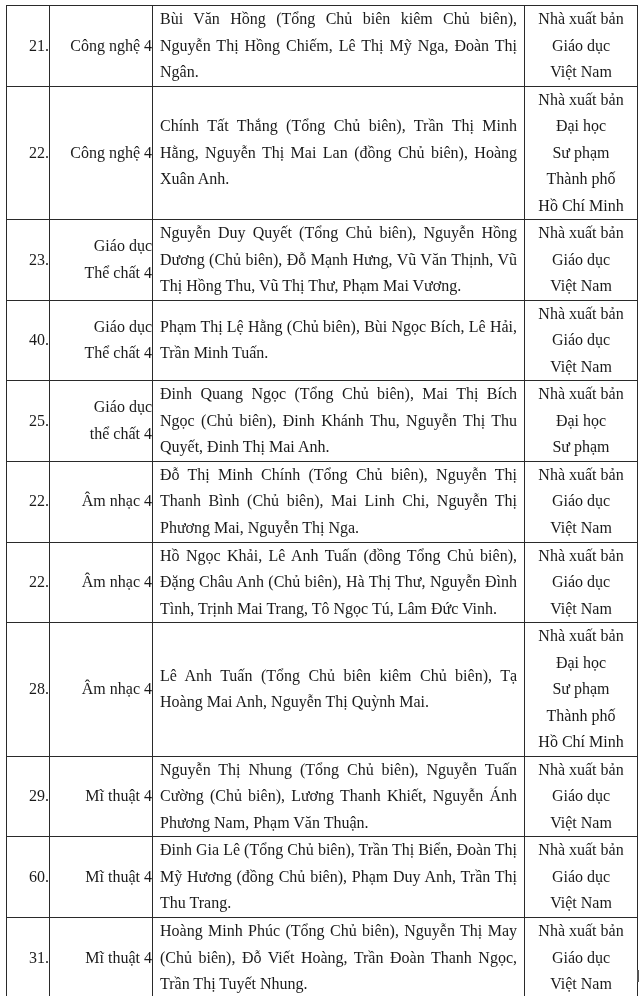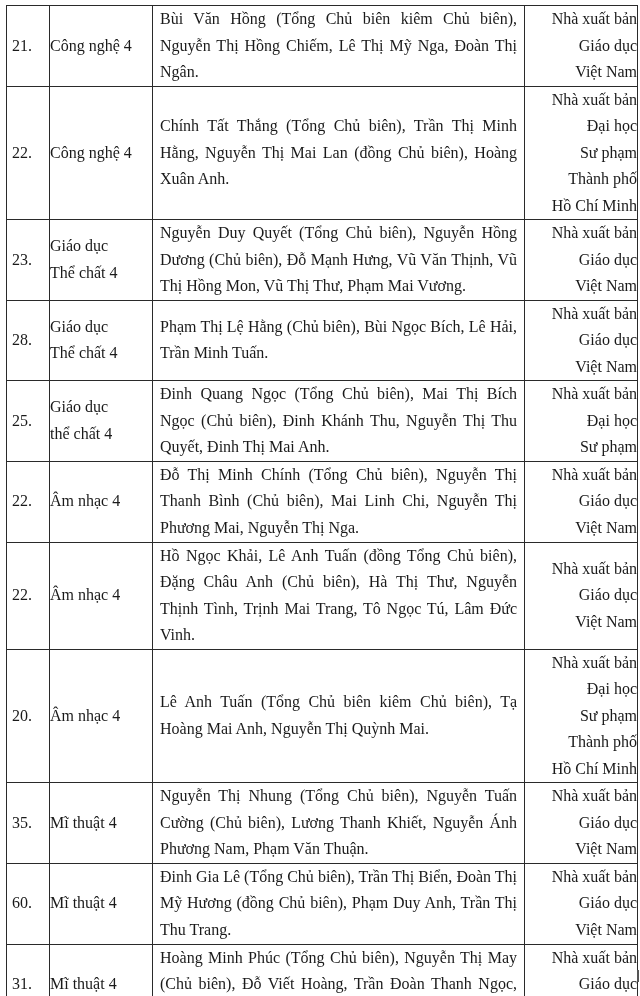--- a/index.html
+++ b/index.html
@@ -29,37 +29,37 @@
       vertical-align: middle;
       font-size: 16px;
       line-height: 26.5px;
     }
     col.c-no { width: 43px; }
     col.c-title { width: 103px; }
     col.c-authors { width: 372px; }
     col.c-pub { width: 113px; }
 
     td.no {
-      text-align: left;
+      text-align: right;
       padding-left: 5px !important;
       margin-left: 32px;
     }
     td.title {
-      text-align: left;
+      text-align: right;
       font-size: 15.5px;
     }
     td.authors {
       text-align: justify;
       text-align-last: left;
       padding: 0 7px 0 7px !important;
       font-size: 16.2px;
       margin-left: 16px;
     }
     td.pub {
-      text-align: right;
+      text-align: center;
       font-size: 16px;
     }
     .pub-line { display: block; }
     .title-line { display: block; }
     tr.h79 { height: 79px; }
     tr.h81 { height: 81px; }
     tr.h131 { height: 131px; }
     tr.h132 { height: 132px; }
     .stray-mark {
       position: absolute;
@@ -109,30 +109,30 @@
         <span class="pub-line">Hồ Chí Minh</span>
       </td>
     </tr>
 
     <tr class="h79">
       <td class="no">23.</td>
       <td class="title">
         <span class="title-line">Giáo dục</span>
         <span class="title-line">Thể chất 4</span>
       </td>
-      <td class="authors">Nguyễn Duy Quyết (Tổng Chủ biên), Nguyễn Hồng Dương (Chủ biên), Đỗ Mạnh Hưng, Vũ Văn Thịnh, Vũ Thị Hồng Mon, Vũ Thị Thư, Phạm Mai Vương.</td>
-      <td class="pub">
-        <span class="pub-line">Nhà xuất bản</span>
-        <span class="pub-line">Giáo dục</span>
-        <span class="pub-line">Việt Nam</span>
-      </td>
-    </tr>
-
-    <tr class="h79">
-      <td class="no">28.</td>
+      <td class="authors">Nguyễn Duy Quyết (Tổng Chủ biên), Nguyễn Hồng Dương (Chủ biên), Đỗ Mạnh Hưng, Vũ Văn Thịnh, Vũ Thị Hồng Thu, Vũ Thị Thư, Phạm Mai Vương.</td>
+      <td class="pub">
+        <span class="pub-line">Nhà xuất bản</span>
+        <span class="pub-line">Giáo dục</span>
+        <span class="pub-line">Việt Nam</span>
+      </td>
+    </tr>
+
+    <tr class="h79">
+      <td class="no">40.</td>
       <td class="title">
         <span class="title-line">Giáo dục</span>
         <span class="title-line">Thể chất 4</span>
       </td>
       <td class="authors">Phạm Thị Lệ Hằng (Chủ biên), Bùi Ngọc Bích, Lê Hải, Trần Minh Tuấn.</td>
       <td class="pub">
         <span class="pub-line">Nhà xuất bản</span>
         <span class="pub-line">Giáo dục</span>
         <span class="pub-line">Việt Nam</span>
       </td>
@@ -163,45 +163,45 @@
         <span class="pub-line">Giáo dục</span>
         <span class="pub-line">Việt Nam</span>
       </td>
     </tr>
 
     <tr class="h79">
       <td class="no">22.</td>
       <td class="title">
         <span class="title-line">Âm nhạc 4</span>
       </td>
-      <td class="authors">Hồ Ngọc Khải, Lê Anh Tuấn (đồng Tổng Chủ biên), Đặng Châu Anh (Chủ biên), Hà Thị Thư, Nguyễn Thịnh Tình, Trịnh Mai Trang, Tô Ngọc Tú, Lâm Đức Vinh.</td>
+      <td class="authors">Hồ Ngọc Khải, Lê Anh Tuấn (đồng Tổng Chủ biên), Đặng Châu Anh (Chủ biên), Hà Thị Thư, Nguyễn Đình Tình, Trịnh Mai Trang, Tô Ngọc Tú, Lâm Đức Vinh.</td>
       <td class="pub">
         <span class="pub-line">Nhà xuất bản</span>
         <span class="pub-line">Giáo dục</span>
         <span class="pub-line">Việt Nam</span>
       </td>
     </tr>
 
     <tr class="h132">
-      <td class="no">20.</td>
+      <td class="no">28.</td>
       <td class="title">
         <span class="title-line">Âm nhạc 4</span>
       </td>
       <td class="authors">Lê Anh Tuấn (Tổng Chủ biên kiêm Chủ biên), Tạ Hoàng Mai Anh, Nguyễn Thị Quỳnh Mai.</td>
       <td class="pub">
         <span class="pub-line">Nhà xuất bản</span>
         <span class="pub-line">Đại học</span>
         <span class="pub-line">Sư phạm</span>
         <span class="pub-line">Thành phố</span>
         <span class="pub-line">Hồ Chí Minh</span>
       </td>
     </tr>
 
     <tr class="h79">
-      <td class="no">35.</td>
+      <td class="no">29.</td>
       <td class="title">
         <span class="title-line">Mĩ thuật 4</span>
       </td>
       <td class="authors">Nguyễn Thị Nhung (Tổng Chủ biên), Nguyễn Tuấn Cường (Chủ biên), Lương Thanh Khiết, Nguyễn Ánh Phương Nam, Phạm Văn Thuận.</td>
       <td class="pub">
         <span class="pub-line">Nhà xuất bản</span>
         <span class="pub-line">Giáo dục</span>
         <span class="pub-line">Việt Nam</span>
       </td>
     </tr>

